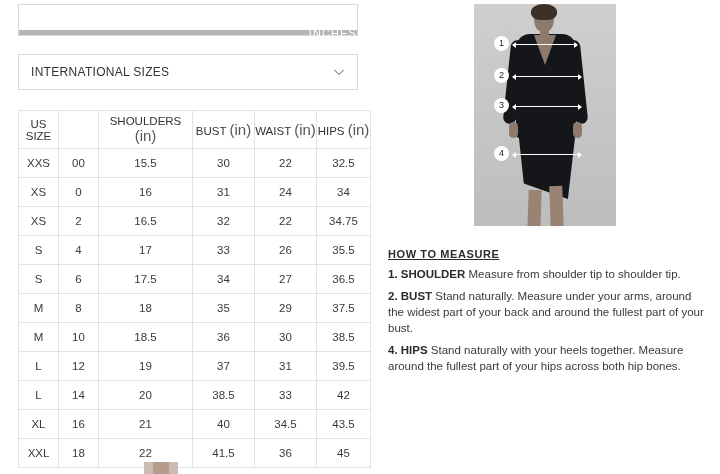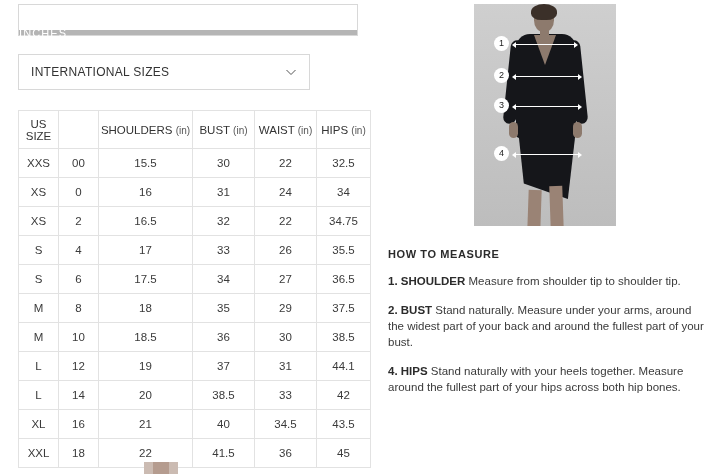--- a/index.html
+++ b/index.html
@@ -27,37 +27,37 @@
     display: flex;
     width: 340px;
     height: 32px;
     border: 1px solid #d8d8d8;
     background: #ffffff;
   }
   .unit-tab {
     flex: 1 1 50%;
     display: flex;
     align-items: center;
-    justify-content: flex-start;
+    justify-content: flex-end;
     font-size: 11px;
     letter-spacing: 1.1px;
     color: #333333;
     cursor: pointer;
     user-select: none;
     margin-top: 25px;
   }
   .unit-tab.active {
     background: #b5b5b5;
     color: #ffffff;
   }
 
   .size-select {
     position: relative;
     margin-top: 18px;
-    width: 292px;
+    width: 340px;
     height: 36px;
     border: 1px solid #d8d8d8;
     background: #ffffff;
     display: flex;
     align-items: center;
     padding: 0 12px;
     cursor: pointer;
   }
   .size-select-label {
     font-size: 12px;
@@ -88,21 +88,21 @@
     color: #3a3a3a;
     height: 29px;
     padding: 0;
   }
   .size-table th {
     height: 38px;
     font-size: 11.5px;
     color: #333333;
   }
   .size-table th .unit {
-    font-size: 10px;
+    font-size: 15px;
     color: #555;
   }
   col.c0 { width: 40px; }
   col.c1 { width: 40px; }
   col.c2 { width: 94px; }
   col.c3 { width: 62px; }
   col.c4 { width: 62px; }
   col.c5 { width: 54px; }
 
   
@@ -243,23 +243,24 @@
     right: -4px;
     border-left: 4px solid #ffffff;
   }
 
   .howto-title {
     margin-top: 22px;
     font-size: 11px;
     font-weight: bold;
     letter-spacing: 0.6px;
     color: #2b2b2b;
+    text-decoration: underline;
   }
   .howto-item {
-    margin-top: 13px;
+    margin-top: 6px;
     font-size: 11.5px;
     line-height: 16px;
     color: #3a3a3a;
   }
   .howto-item b {
     font-weight: bold;
     color: #2b2b2b;
   }
 
   
@@ -375,21 +376,21 @@
             <td>36</td>
             <td>30</td>
             <td>38.5</td>
           </tr>
         <tr>
             <td>L</td>
             <td>12</td>
             <td>19</td>
             <td>37</td>
             <td>31</td>
-            <td>44.1</td>
+            <td>39.5</td>
           </tr>
         <tr>
             <td>L</td>
             <td>14</td>
             <td>20</td>
             <td>38.5</td>
             <td>33</td>
             <td>42</td>
           </tr>
         <tr>

